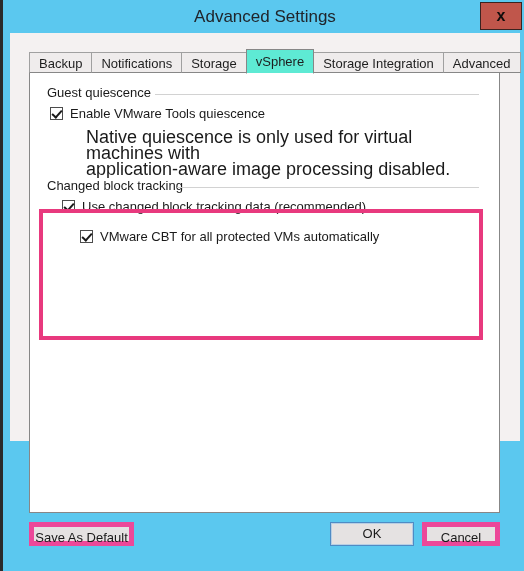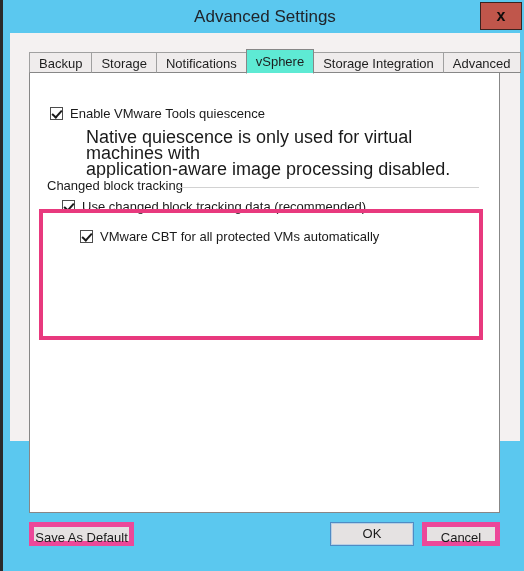--- a/index.html
+++ b/index.html
@@ -224,29 +224,33 @@
 
   <div class="titlebar">
     <div class="title-text">Advanced Settings</div>
     <div class="close-button">x</div>
   </div>
 
   <div class="dialog-body">
 
     <div class="tabstrip">
       <div class="tab">Backup</div>
+      <div class="tab">Notifications</div>
       <div class="tab">Storage</div>
-      <div class="tab">Notifications</div>
       <div class="tab active">vSphere</div>
       <div class="tab">Storage Integration</div>
       <div class="tab">Advanced</div>
     </div>
 
     <div class="tab-panel">
 
+      <div class="groupbox" style="left:17px; top:12px; width:432px; height:18px;">
+        <div class="group-label">Guest quiescence</div>
+        <div class="group-rule" style="left:108px; width:324px;"></div>
+      </div>
 
       <div class="checkrow" style="left:20px; top:33px;">
         <span class="checkbox checked"></span>
         <span class="checklabel">Enable VMware Tools quiescence</span>
       </div>
 
       <div class="helptext" style="left:56px; top:56px; width:380px;">
         <div>Native quiescence is only used for virtual machines with</div>
         <div>application-aware image processing disabled.</div>
       </div>

